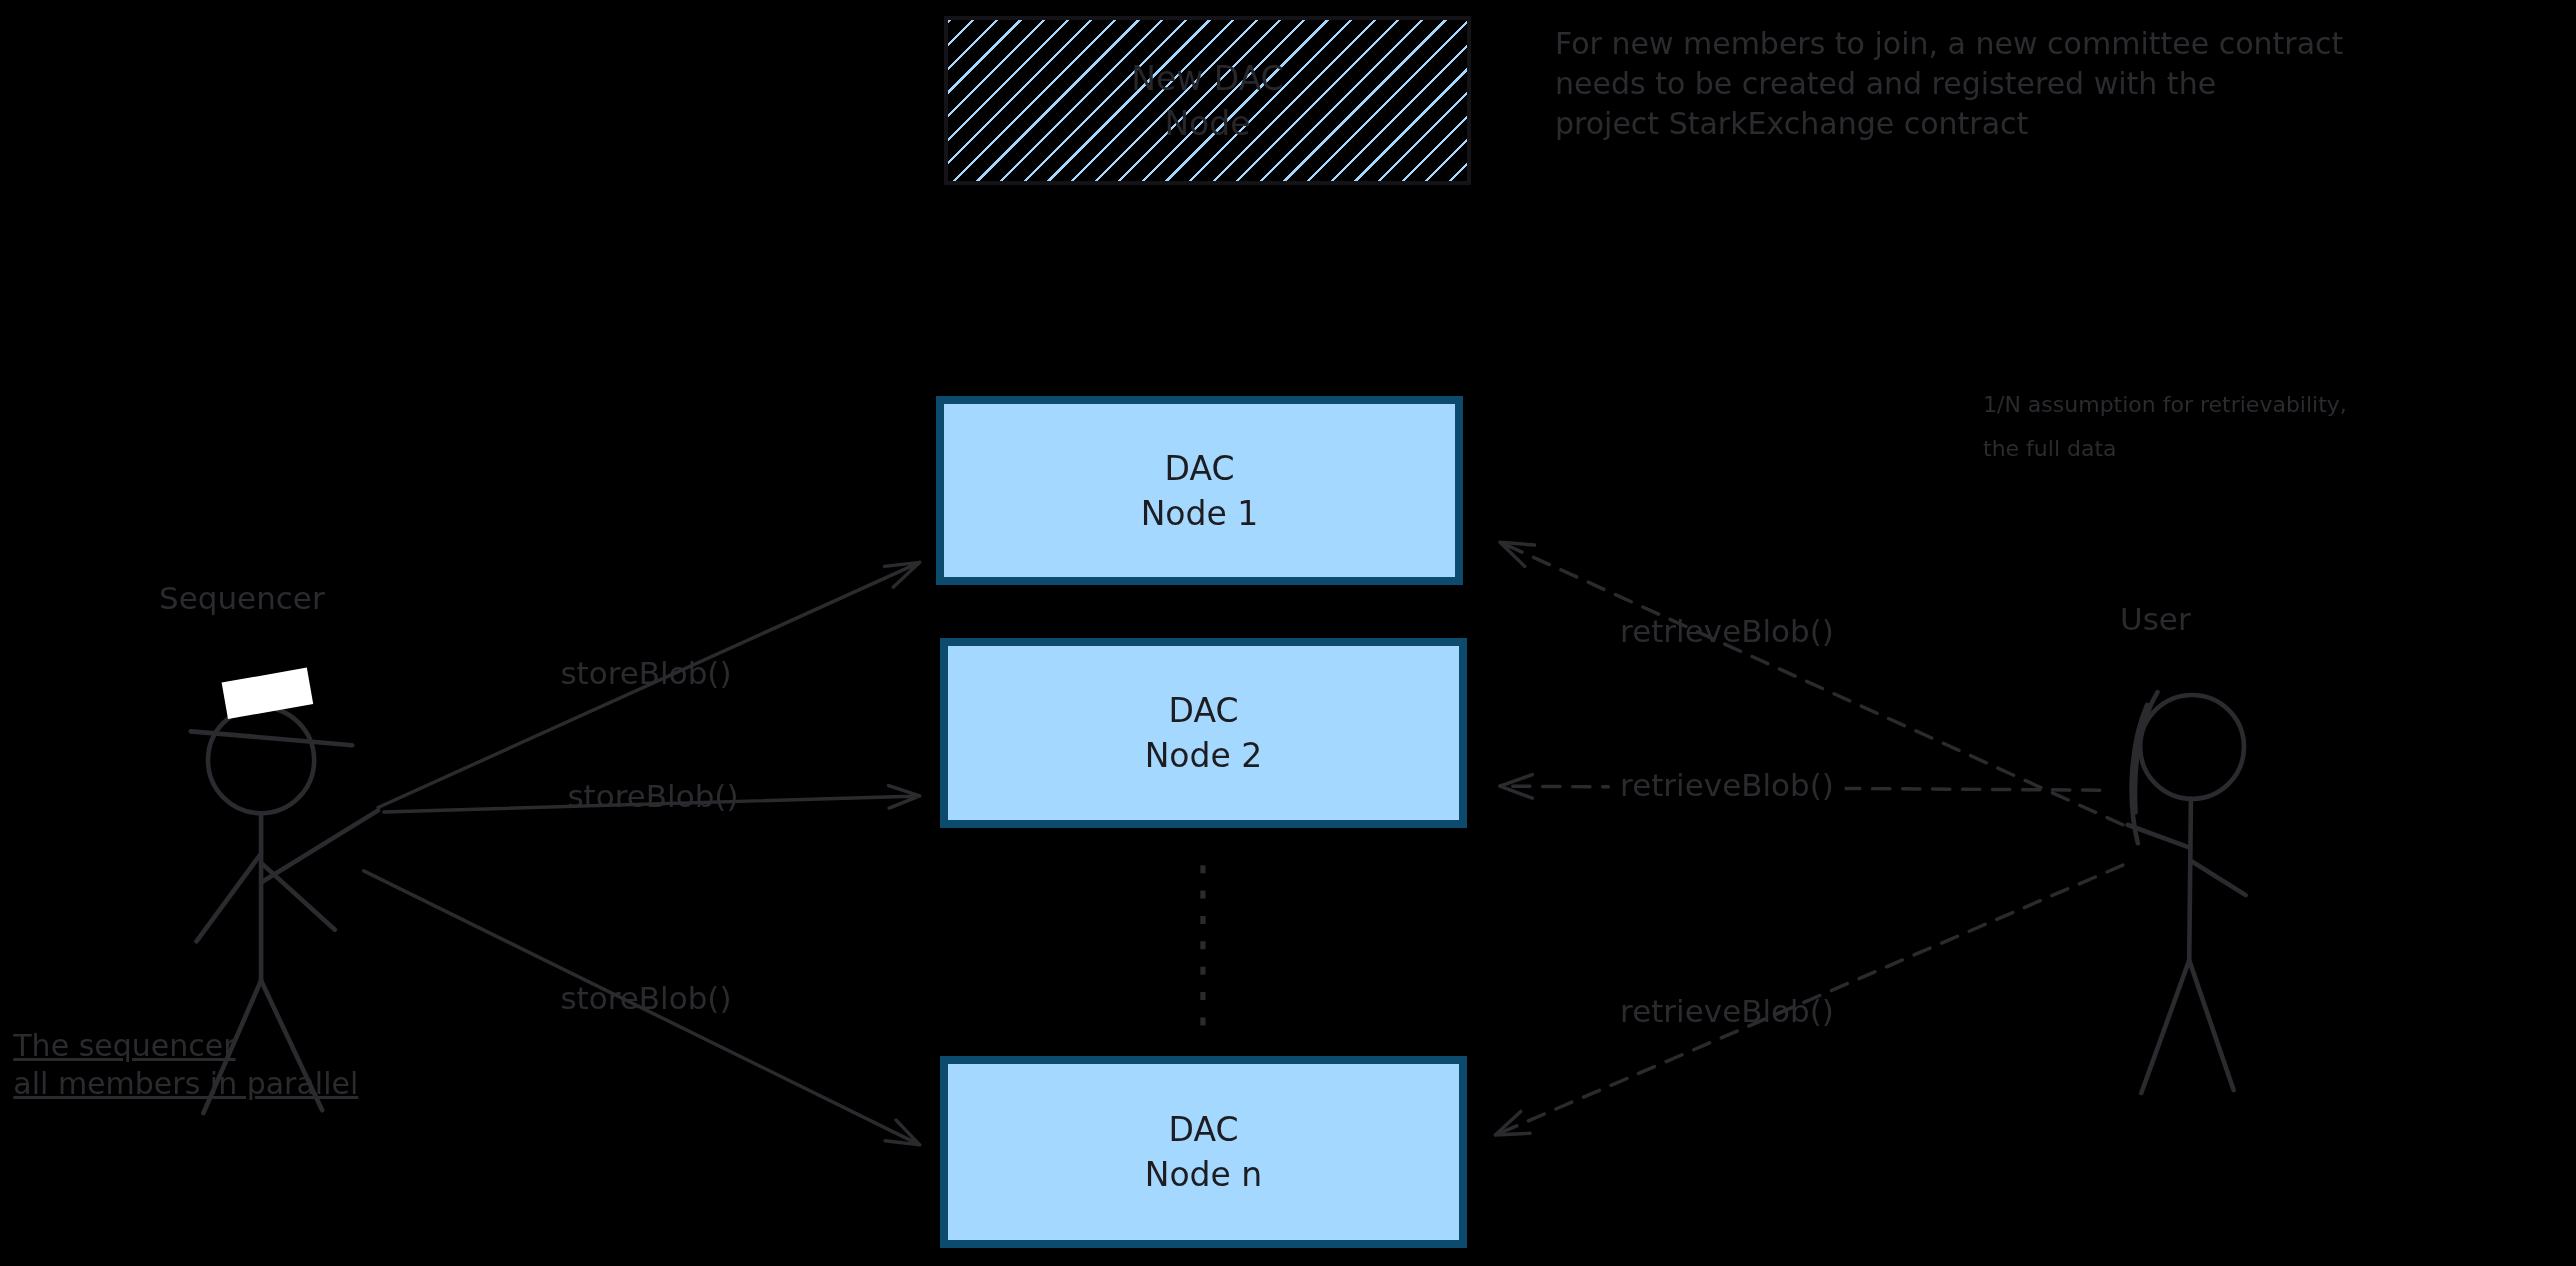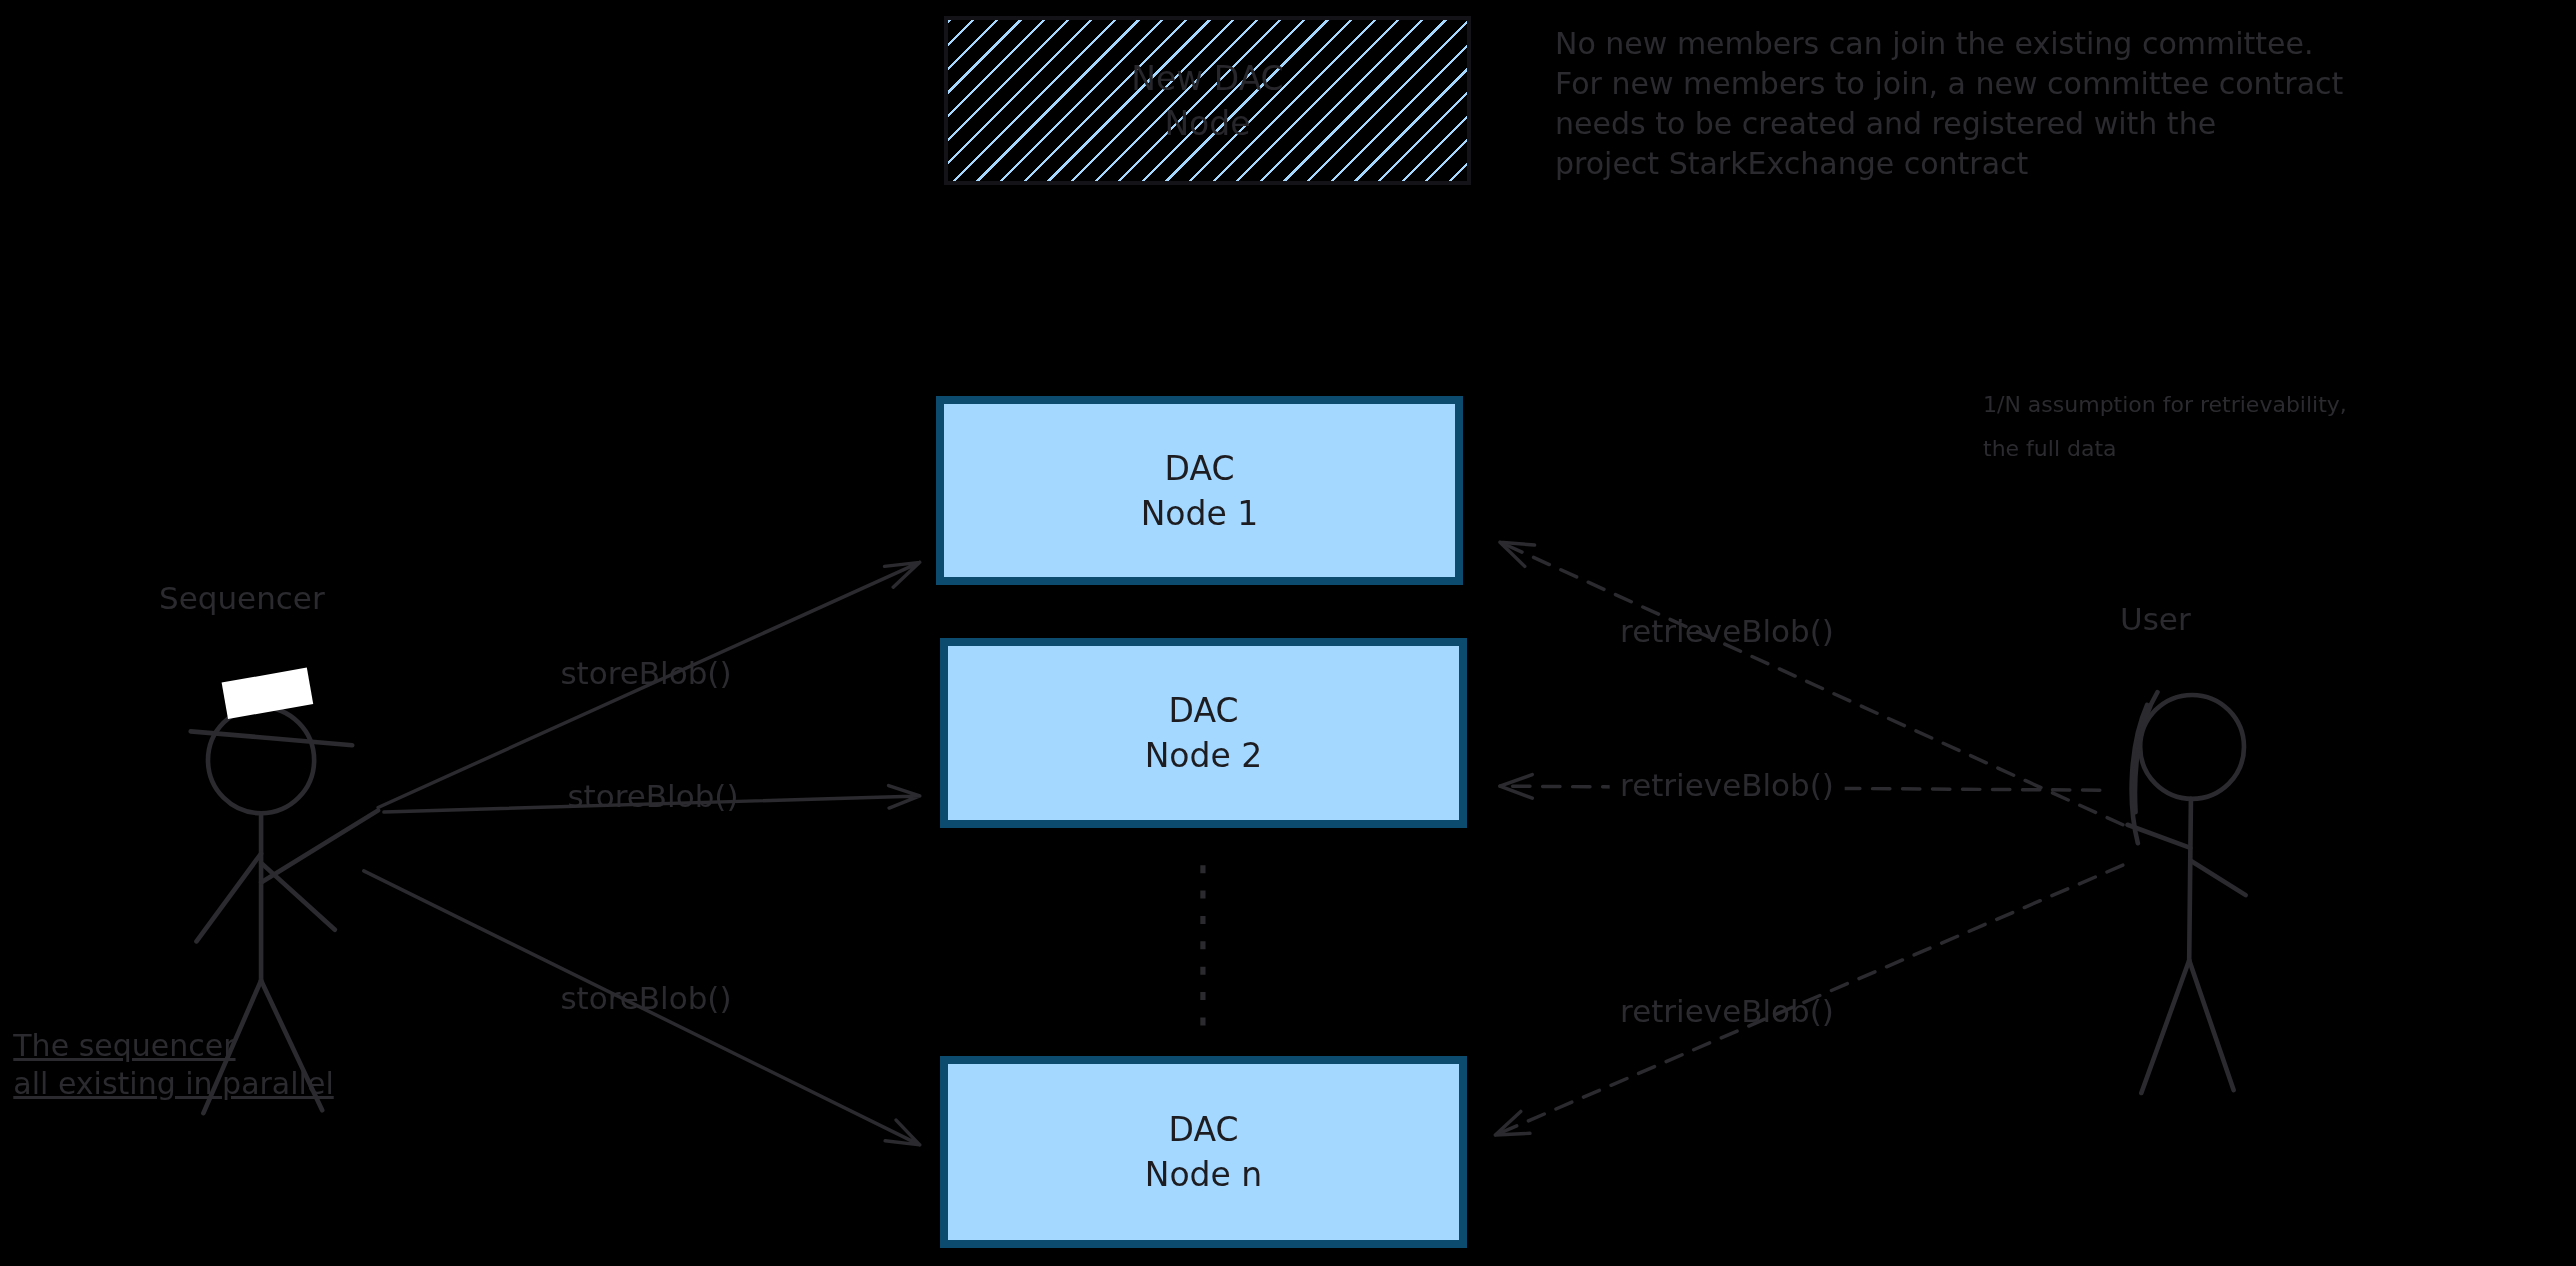--- a/index.html
+++ b/index.html
@@ -115,30 +115,29 @@
   <div class="lbl" id="lbl-user">User</div>
 
   <div class="lbl center" id="store1">storeBlob()</div>
   <div class="lbl center" id="store2">storeBlob()</div>
   <div class="lbl center" id="store3">storeBlob()</div>
   <div class="lbl center" id="ret1">retrieveBlob()</div>
   <div class="lbl center" id="ret2">retrieveBlob()</div>
   <div class="lbl center" id="ret3">retrieveBlob()</div>
 
   <div class="para" id="para-top-right">
-    <div>No new members can join the existing committee.</div>
     <div>For new members to join, a new committee contract</div>
     <div>needs to be created and registered with the</div>
     <div>project StarkExchange contract</div>
   </div>
 
   <div class="para" id="para-right">
     <div>1/N assumption for retrievability,</div>
     <div>the full data</div>
   </div>
 
   <div class="para" id="para-bottom-left">
     <div>The sequencer</div>
-    <div>all existing in parallel</div>
+    <div>all members in parallel</div>
   </div>
 
 </div>
 
 
 </body></html>

